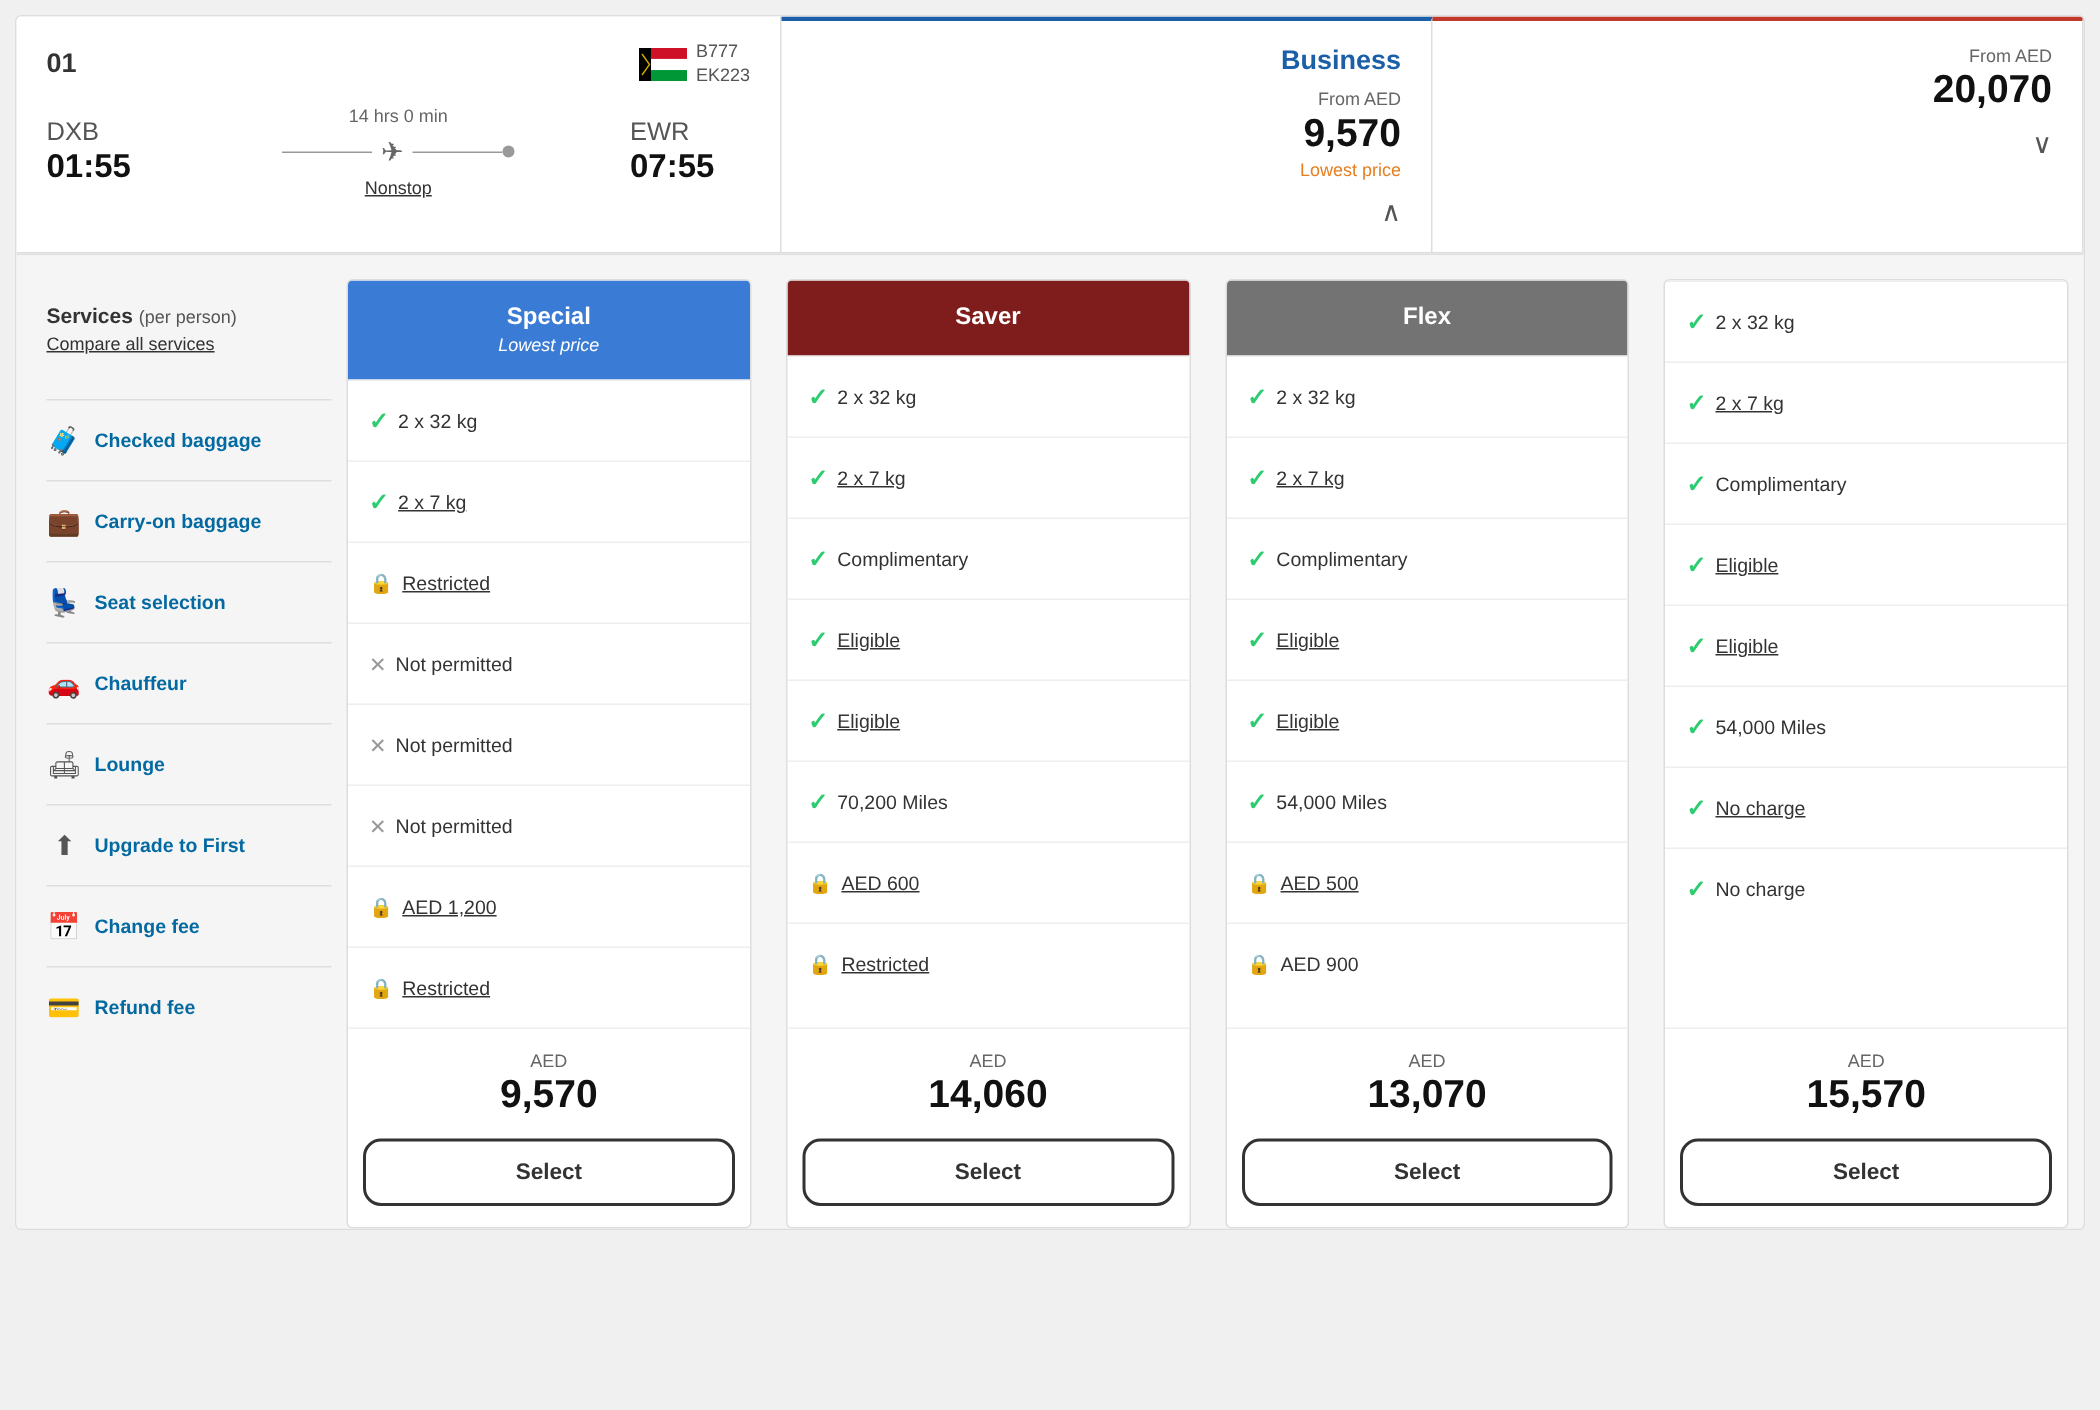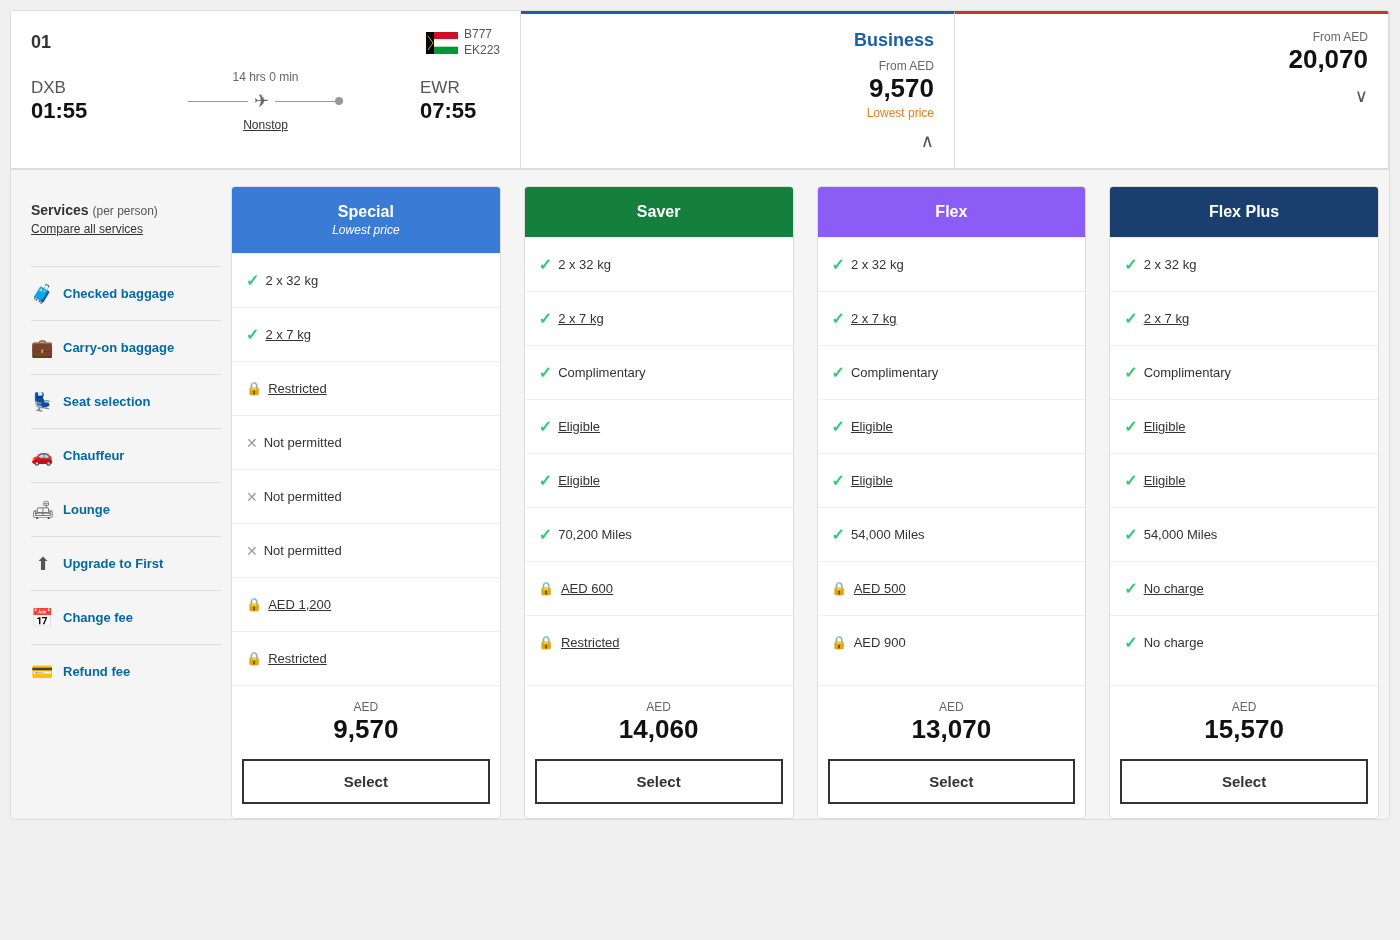--- a/index.html
+++ b/index.html
@@ -49,39 +49,39 @@
     .compare-link { font-size: 12px; color: #333; text-decoration: underline; cursor: pointer; display: block; margin-top: 4px; }
     .service-row { display: flex; align-items: center; gap: 8px; padding: 14px 0; border-top: 1px solid #ddd; min-height: 54px; }
     .service-icon { font-size: 18px; color: #555; width: 24px; text-align: center; }
     .service-name { font-size: 13px; font-weight: bold; color: #0369a1; }
 
     
     .fares-area { flex: 1; display: flex; gap: 23px; }
     .fare-col { flex: 1; background: #fff; border-radius: 4px; overflow: hidden; border: 1px solid #ddd; display: flex; flex-direction: column; }
     .fare-header { padding: 16px 10px; text-align: center; color: #fff; }
     .fare-header.special { background: #3a7bd5; }
-    .fare-header.saver { background: #15803d; }
-    .fare-header.flex { background: #8b5cf6; }
+    .fare-header.saver { background: #7f1d1d; }
+    .fare-header.flex { background: #737373; }
     .fare-header.flex-plus { background: #1a3f6e; }
     .fare-title { font-size: 16px; font-weight: bold; }
     .fare-subtitle { font-size: 12px; font-style: italic; margin-top: 2px; }
 
     .fare-cells { flex: 1; }
     .fare-cell { padding: 10px 14px; border-top: 1px solid #eee; min-height: 54px; display: flex; align-items: center; }
     .cell-check { color: #2ecc71; font-size: 16px; margin-right: 6px; font-weight: bold; }
     .cell-x { color: #999; font-size: 14px; margin-right: 6px; }
     .cell-lock { color: #999; font-size: 13px; margin-right: 6px; }
     .cell-text { font-size: 13px; color: #333; }
     .cell-text.underline { text-decoration: underline; cursor: pointer; }
 
     .fare-price-section { padding: 14px 10px; text-align: center; border-top: 1px solid #eee; margin-top: auto; }
     .price-aed-label { font-size: 12px; color: #666; }
     .price-amount { font-size: 26px; font-weight: bold; color: #111; }
 
-    .select-btn { display: block; width: calc(100% - 20px); margin: 0 10px 14px; padding: 12px; background: #fff; border: 2px solid #333; border-radius: 0; font-size: 15px; font-weight: bold; color: #333; cursor: pointer; text-align: center; }
+    .select-btn { display: block; width: calc(100% - 20px); margin: 0 10px 14px; padding: 12px; background: #fff; border: 2px solid #333; border-radius: 12px; font-size: 15px; font-weight: bold; color: #333; cursor: pointer; text-align: center; }
 
     
     .emirates-flag { width: 32px; height: 22px; }
   </style>
 </head>
 <body>
 
 <div class="main-container">
 
   <div class="flight-header">
@@ -315,23 +315,20 @@
                 <span class="cell-text">AED 900</span>
               </div>
             </div>
             <div class="fare-price-section">
               <div class="price-aed-label">AED</div>
               <div class="price-amount">13,070</div>
             </div>
             <button class="select-btn">Select</button>
           </div>
           <div class="fare-col">
-            <div class="fare-header flex-plus">
-              <div class="fare-title">Flex Plus</div>
-            </div>
             <div class="fare-cells">
               <div class="fare-cell">
                 <span class="cell-check">✓</span>
                 <span class="cell-text">2 x 32 kg</span>
               </div>
               <div class="fare-cell">
                 <span class="cell-check">✓</span>
                 <span class="cell-text underline">2 x 7 kg</span>
               </div>
               <div class="fare-cell">

